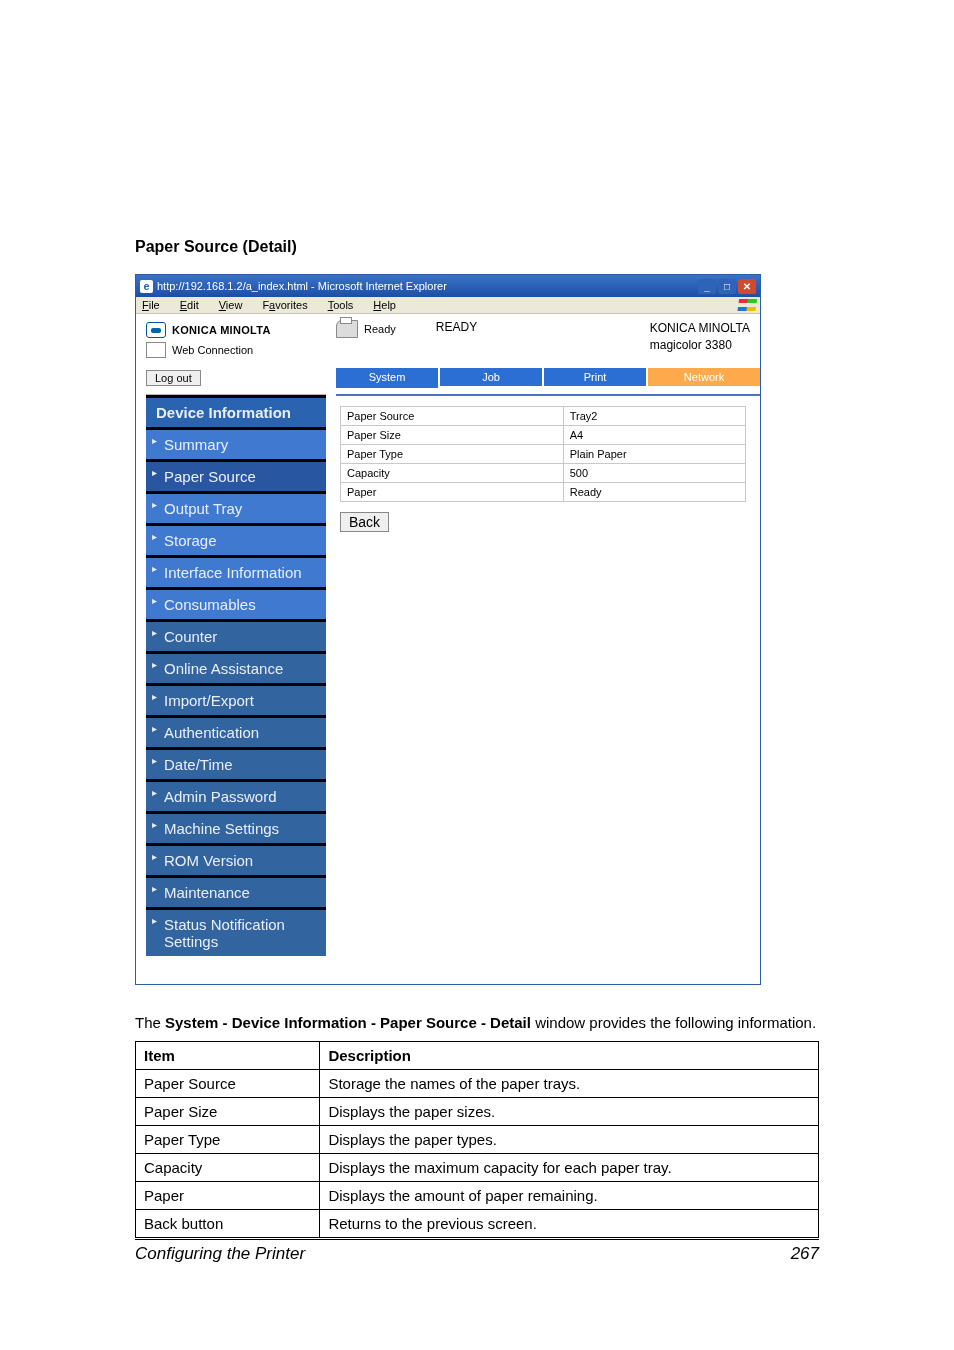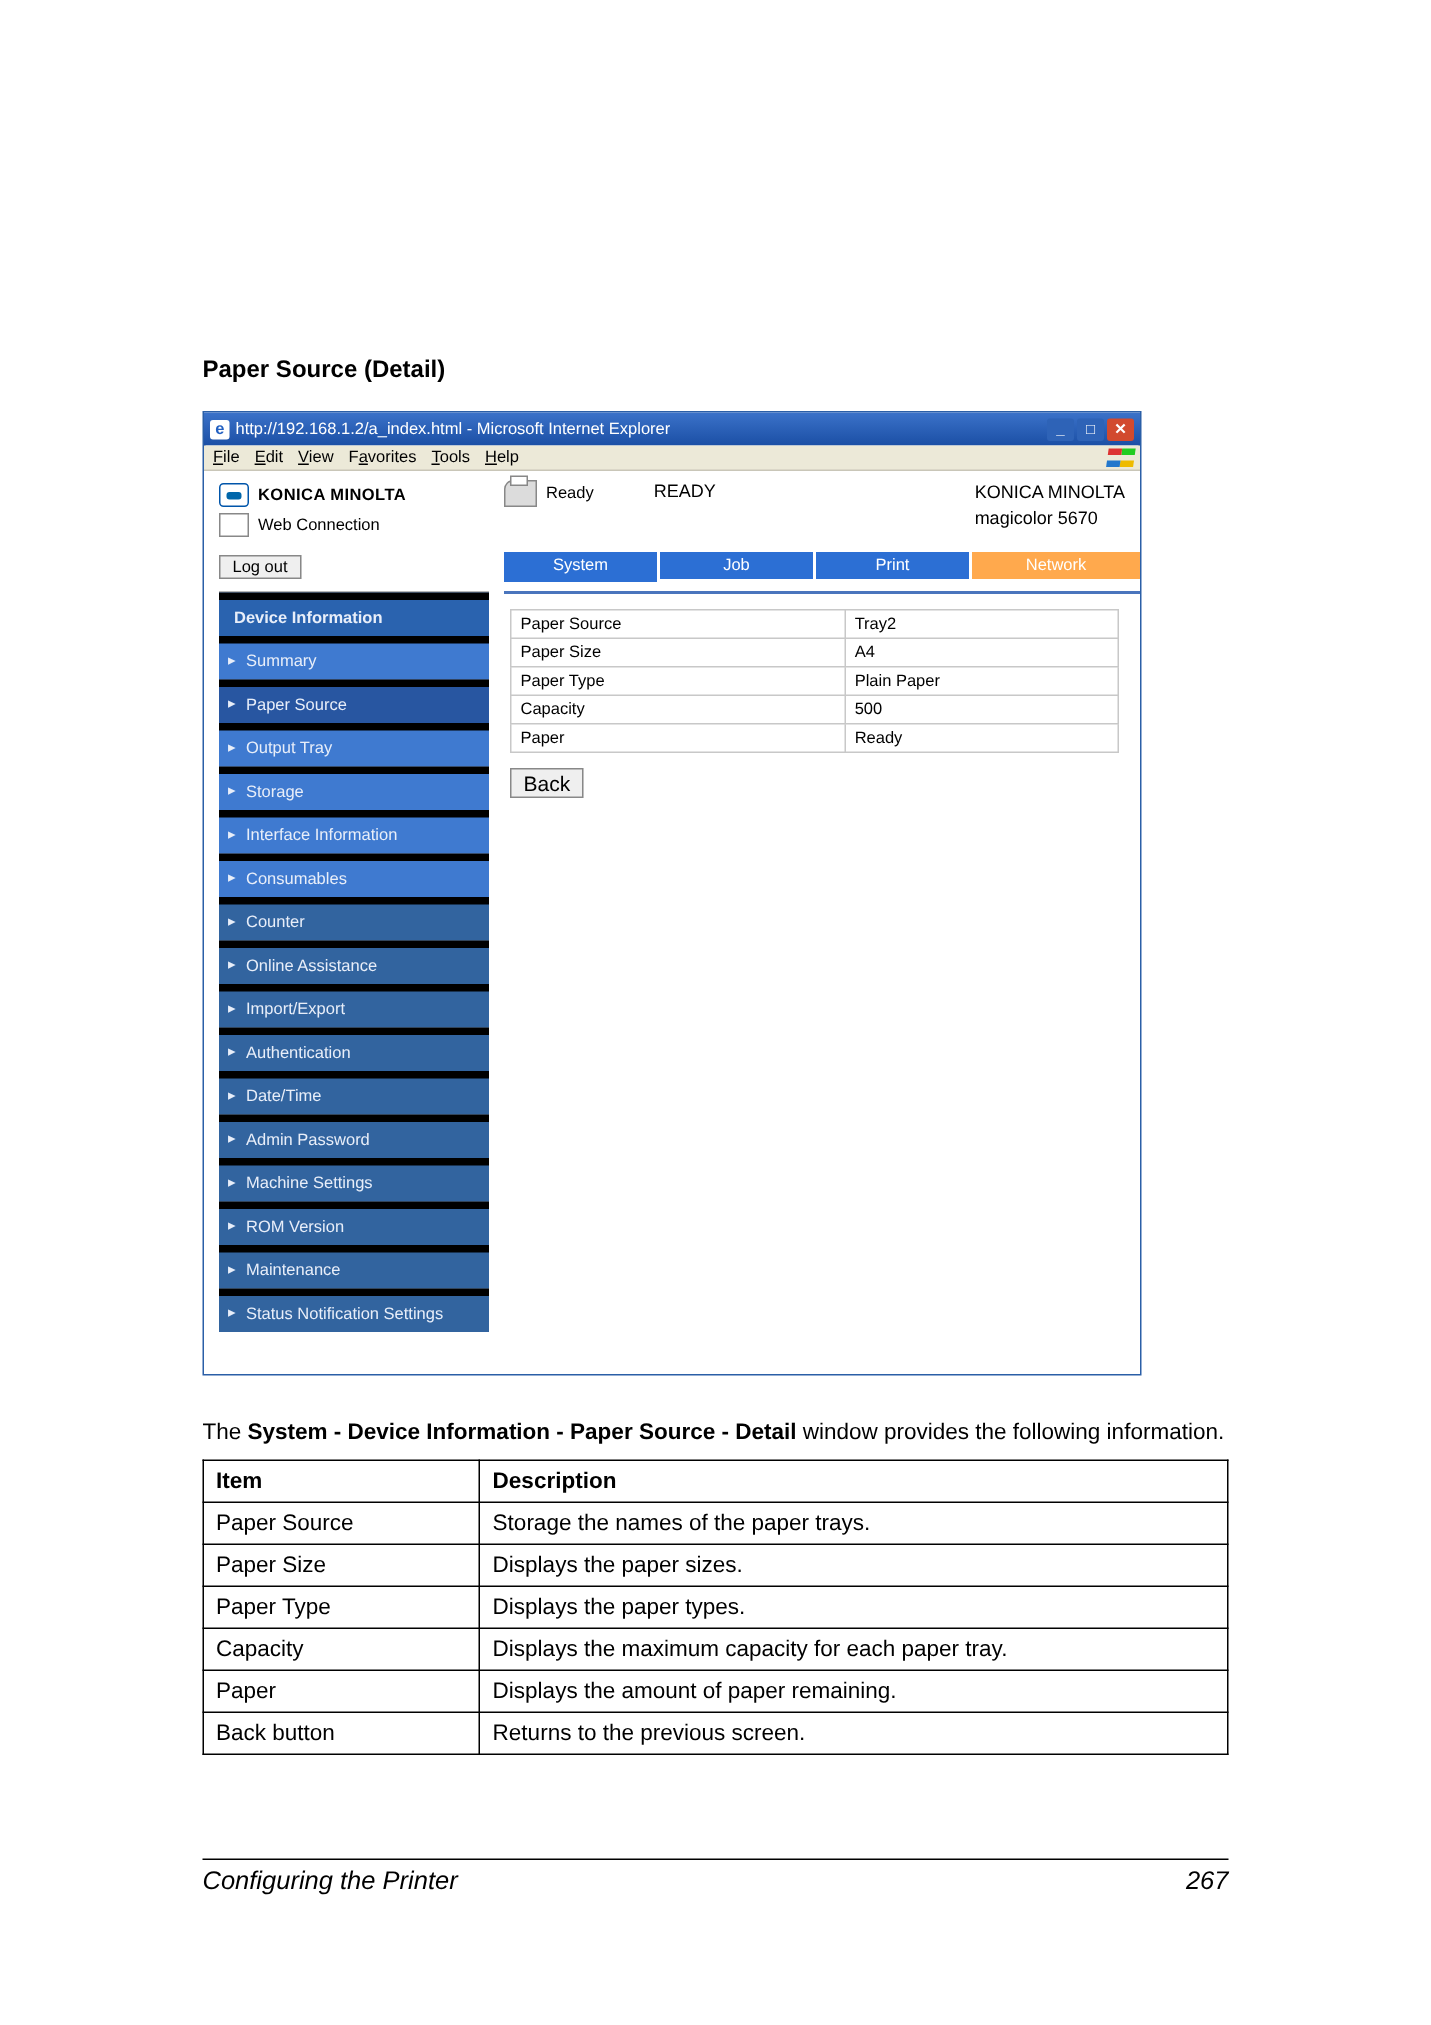--- a/index.html
+++ b/index.html
@@ -47,21 +47,21 @@
   }
   .btn-min { background: #2e63b7; color: #fff; }
   .btn-max { background: #2e63b7; color: #fff; }
   .btn-close { background: #d24a2e; color: #fff; }
   .ie-menubar {
     background: #ece9d8;
     font-size: 11px;
     color: #000;
     padding: 2px 6px;
     display: flex;
-    gap: 10px;
+    gap: 20px;
     border-bottom: 1px solid #c9c6b8;
     position: relative;
   }
   .ie-menubar .menuitem { }
   .ie-menubar .menuitem u { text-decoration: underline; }
   .ie-flag {
     position: absolute; right: 4px; top: 2px;
     width: 18px; height: 16px;
   }
   .ie-flag::before {
@@ -133,23 +133,23 @@
     box-shadow: 0 2px 0 #2c6fd4;
   }
   .sidebar {
     grid-column: 1; grid-row: 3;
     padding: 0 10px 14px 10px;
   }
   .side-block {
     border-top: 1px solid #b7b7b7;
   }
   .side-item {
-    font-size: 11px; color: #e8eef9;
+    font-size: 15px; color: #e8eef9;
     padding: 6px 10px;
-    border-top: 5px solid #000000;
+    border-top: 3px solid #000000;
   }
   .side-item.header {
     background: #2a63af; font-weight: bold;
   }
   .side-item.sub {
     background: #3f7ad0; padding-left: 18px;
     position: relative;
   }
   .side-item.sub::before {
     content: "▸"; position: absolute; left: 6px; top: 5px; font-size: 10px;
@@ -257,21 +257,21 @@
       </div>
 
       <div class="status-area">
         <div class="ready-left">
           <span class="printer-ico"></span>
           <span>Ready</span>
         </div>
         <div class="ready-big">READY</div>
         <div class="model">
           <div>KONICA MINOLTA</div>
-          <div>magicolor 5670</div>
+          <div>magicolor 3380</div>
         </div>
       </div>
 
       <div class="logout-row">
         <button class="logout-btn">Log out</button>
       </div>
 
       <div class="tabs-row">
         <div class="tab selected">System</div>
         <div class="tab">Job</div>

